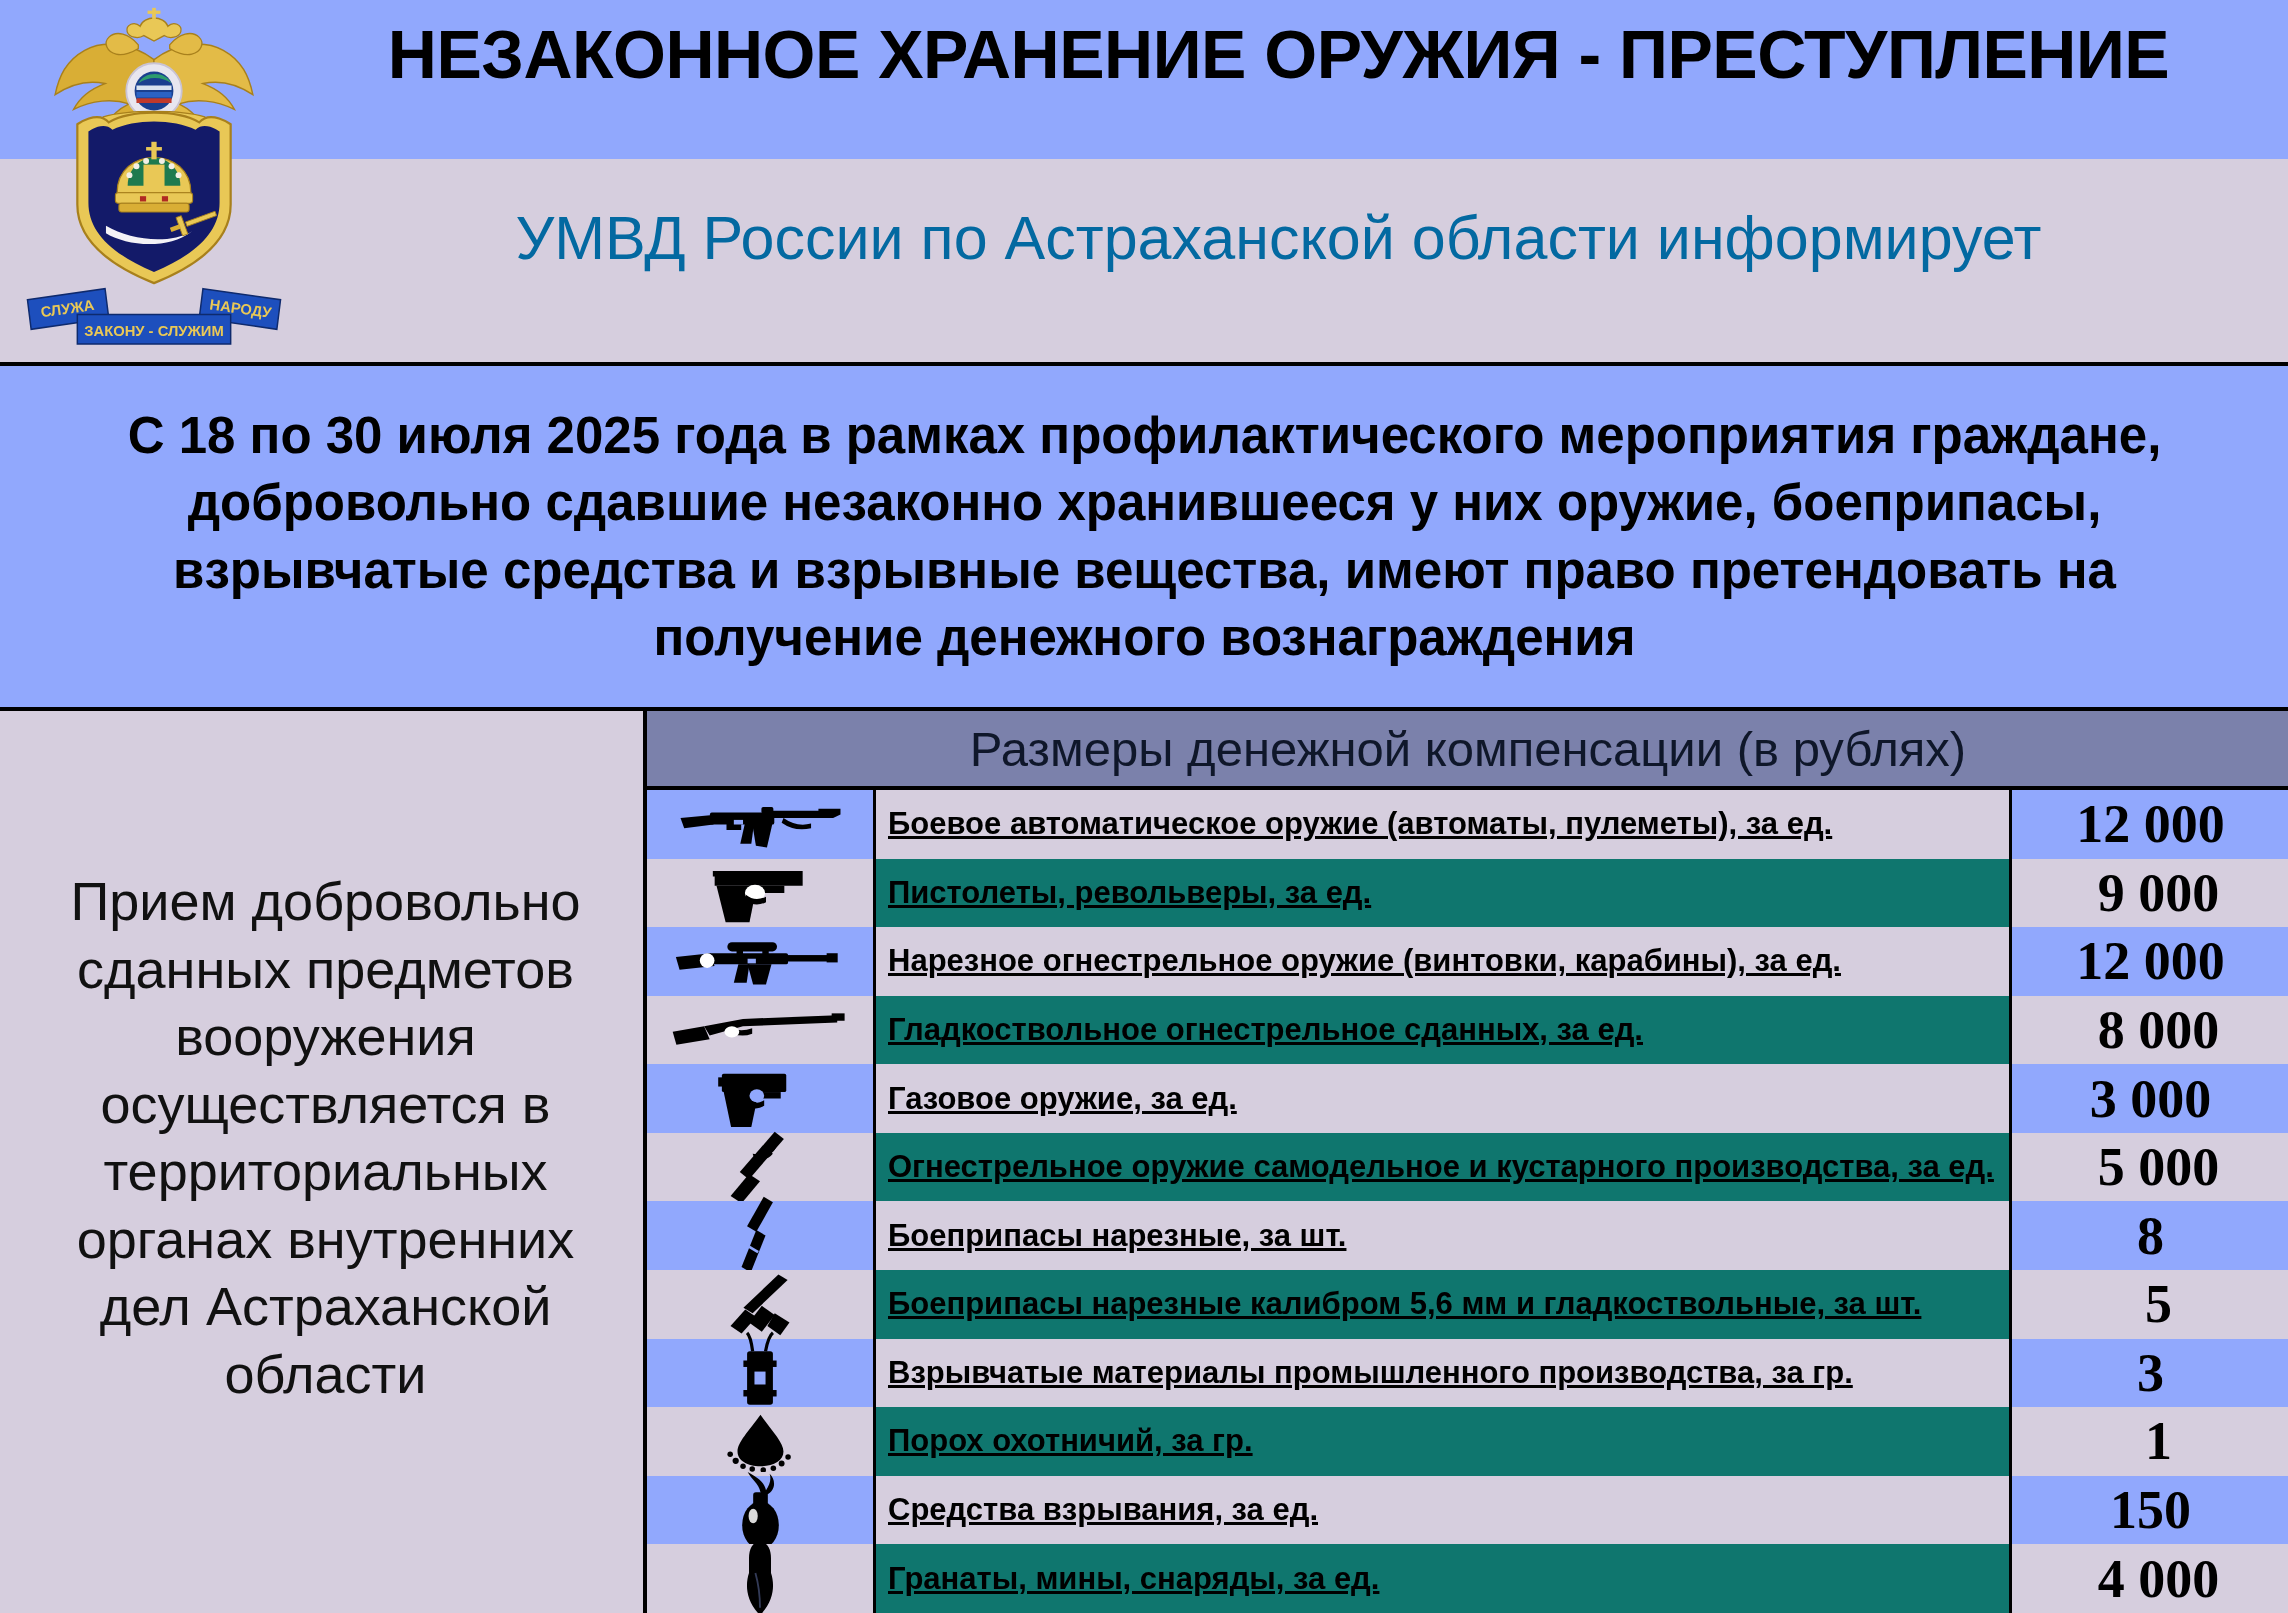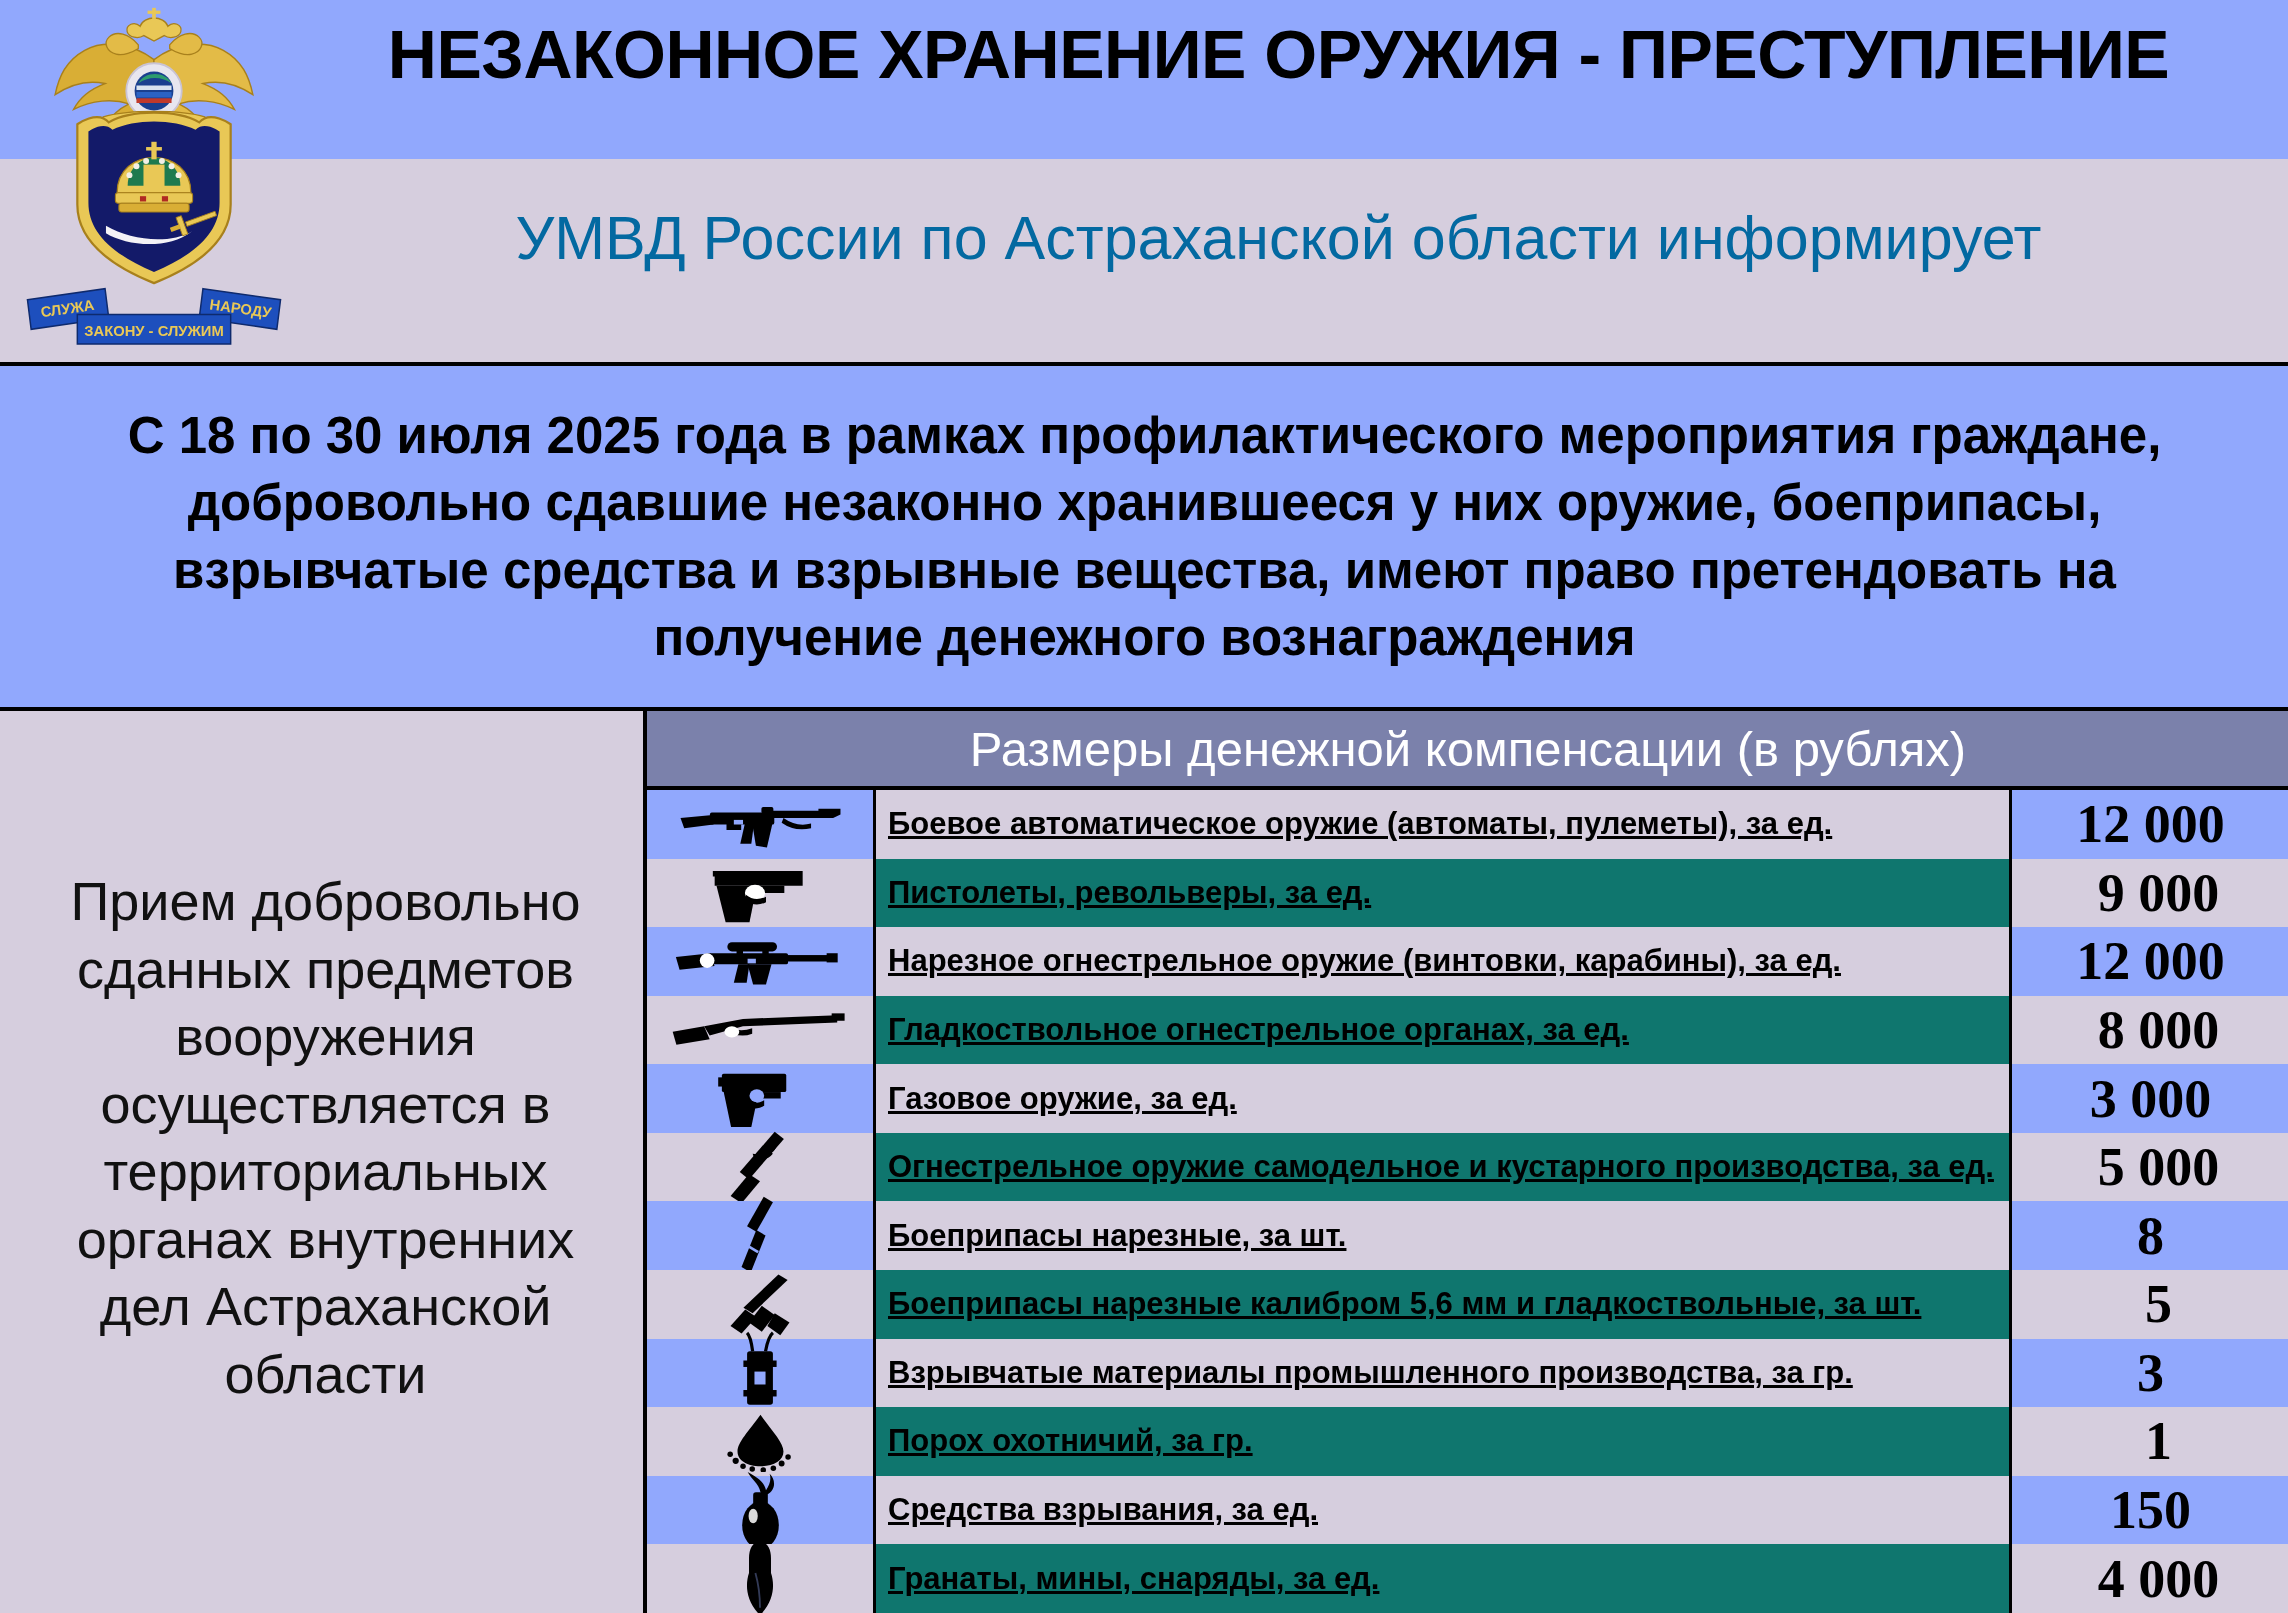--- a/index.html
+++ b/index.html
@@ -77,21 +77,21 @@
 
   .table-wrap{flex:1 1 auto;display:flex;flex-direction:column;min-width:0;}
   .table-head{
     flex:0 0 79px;height:79px;
     background:#7b81ab;
     border-bottom:4.6px solid #000;
     display:flex;align-items:center;justify-content:center;
     box-sizing:border-box;
   }
   .table-head span{
-    font-size:49px;color:#ffffff;font-weight:normal;
+    font-size:49px;color:#0f172a;font-weight:normal;
   }
   .rows{flex:1 1 auto;display:flex;flex-direction:column;}
   .row{
     flex:1 1 0;display:flex;align-items:stretch;min-height:0;
   }
   .cell-icon{
     flex:0 0 229px;width:229px;
     display:flex;align-items:center;justify-content:center;
     border-right:3.7px solid #000;
     box-sizing:border-box;
@@ -309,21 +309,21 @@
                 <path d="M4 30 L38 24 L44 38 L8 44 Z"></path>
                 <path d="M38 24 L80 16 L182 12 L182 20 L80 24 L44 34 Z"></path>
                 <rect x="176" y="10" width="14" height="8"></rect>
                 <path d="M60 26 q14 12 30 6 l0 -6 q-16 6 -28 -4 z"></path>
                 <ellipse cx="68" cy="30" rx="8" ry="6" fill="#fff"></ellipse>
               </g>
                 </svg>
             </span>
           </div>
           <div class="cell-label">
-            <span>Гладкоствольное огнестрельное органах, за ед.</span>
+            <span>Гладкоствольное огнестрельное сданных, за ед.</span>
           </div>
           <div class="cell-amt">
             <span>8 000</span>
           </div>
         </div>
 
         <div class="row a">
           <div class="cell-icon">
             <span class="ico">
               <svg width="103" height="65" viewBox="0 0 112 70">

